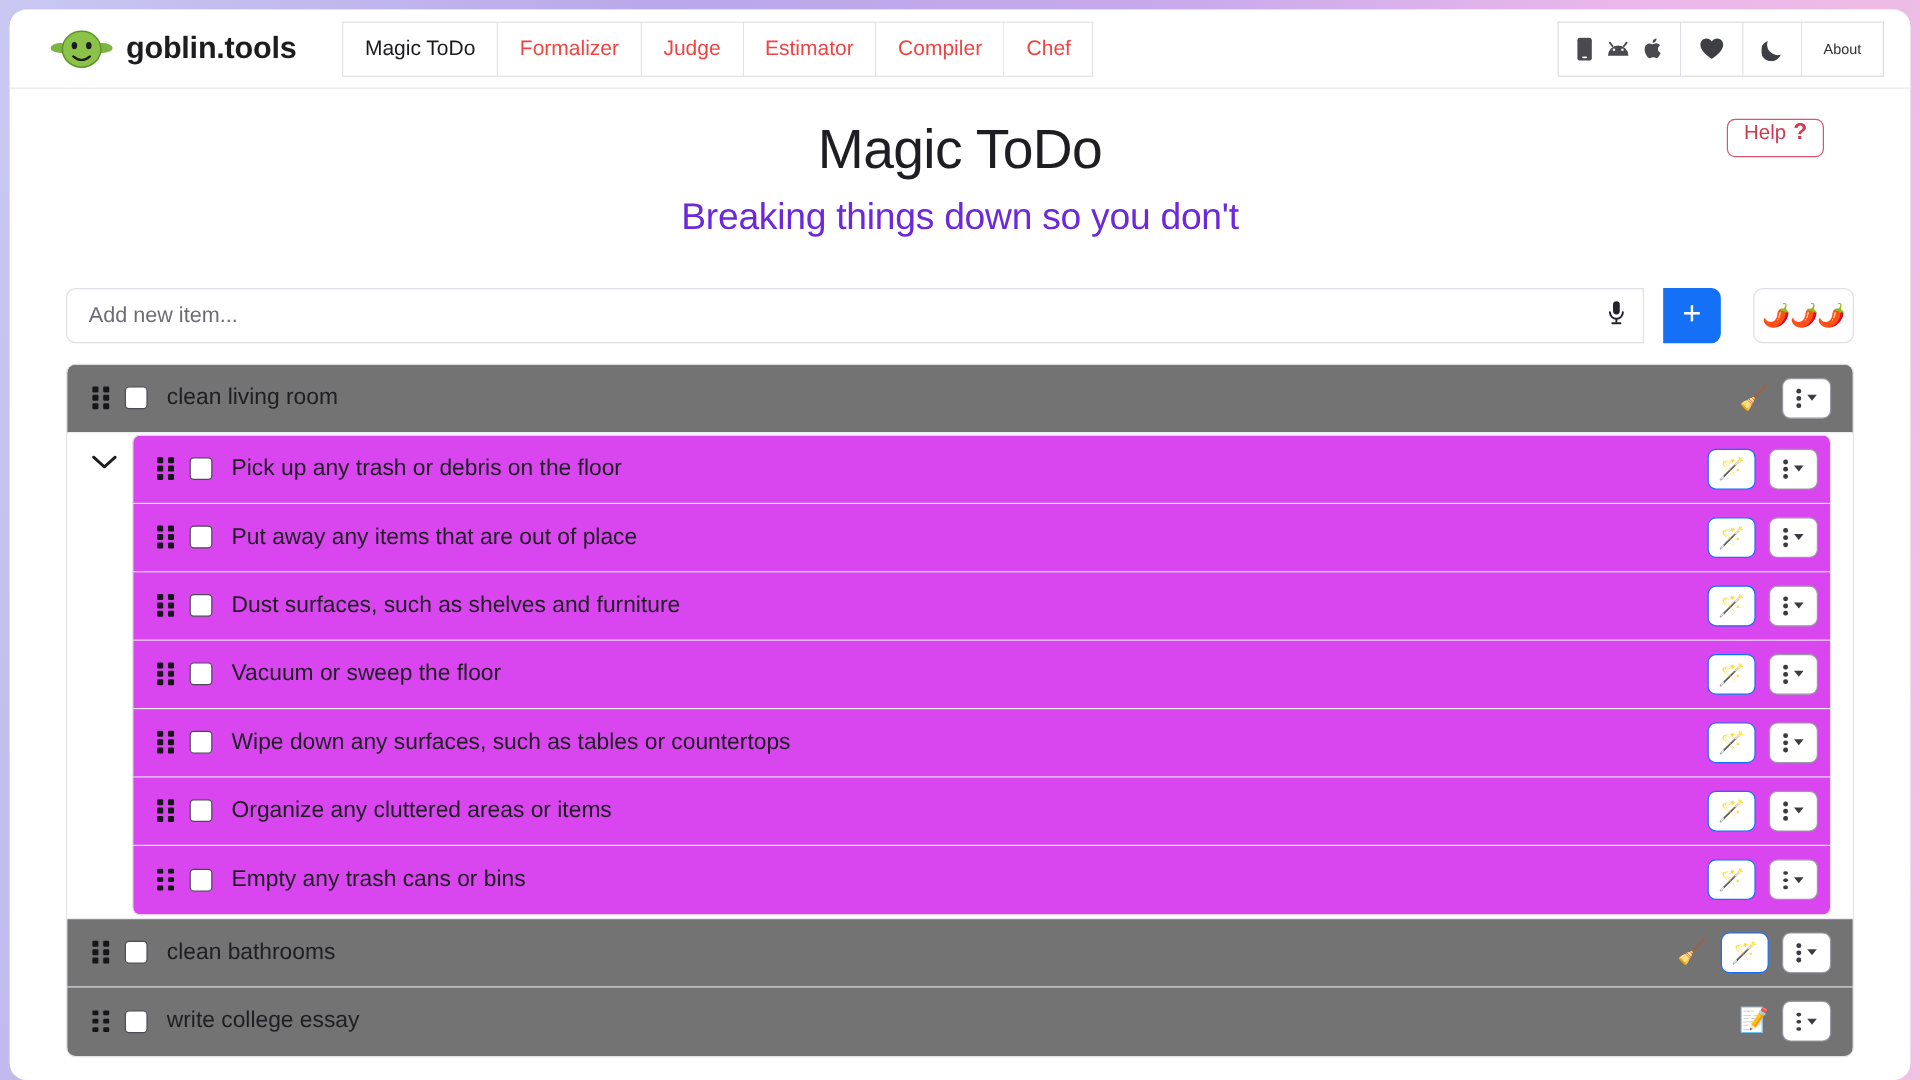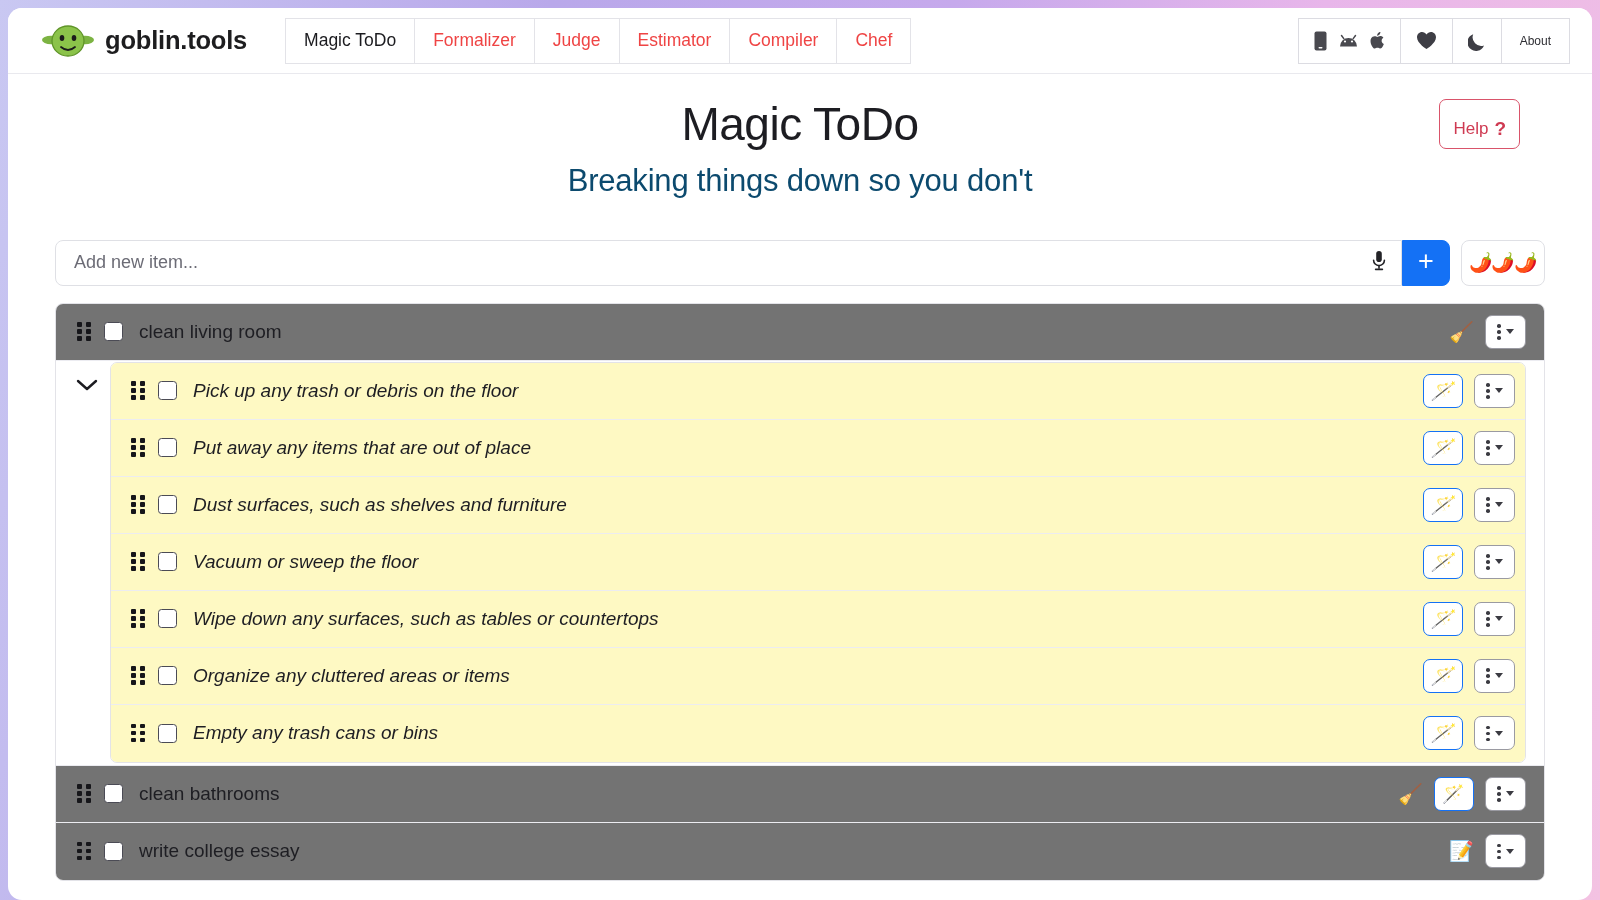--- a/index.html
+++ b/index.html
@@ -91,45 +91,45 @@
     font-size: 46px;
     font-weight: 400;
     color: #1d1d22;
     letter-spacing: -0.5px;
     line-height: 1.15;
   }
   .page-sub {
     text-align: center;
     font-size: 31px;
     font-weight: 400;
-    color: #0c4a6e;
+    color: #6d28d9;
     margin-top: 12px;
     letter-spacing: -0.2px;
   }
   .help-btn {
     position: absolute;
     right: 25px; top: 25px;
     border: 1px solid #d9536a;
     border-radius: 7px;
     color: #cf3a52;
     background: #fff;
     font-size: 17px;
-    padding: 18px 13px 8px;
+    padding: 0 13px 8px;
     display: flex; align-items: center; gap: 6px;
     cursor: pointer;
   }
   .help-btn .qm { font-weight: 700; font-size: 19px; }
 
   
   .inputbar {
     display: flex;
     align-items: stretch;
     margin-top: 41px;
     height: 46px;
-    gap: 0;
+    gap: 16px;
   }
   .inputwrap {
     flex: 1 1 auto;
     position: relative;
     border: 1px solid #dfe0e5;
     border-radius: 8px 0 0 8px;
     background: #fff;
     display: flex;
     align-items: center;
   }
@@ -288,22 +288,21 @@
     border-radius: 7px;
     overflow: hidden;
     margin: 1px 0 2px 0;
   }
   .sub-row {
     display: flex;
     align-items: center;
     min-height: 57px;
     padding: 0 10px 0 20px;
     border-bottom: 1px solid #ececf1;
-    background: #fef9c3;
-    font-style: italic;
+    background: #d946ef;
   }
   .sub-row:last-child { border-bottom: 0; }
 </style>
 </head>
 <body>
 
 <div class="app-card">
 
   <div class="navbar">
     <div class="brand">

